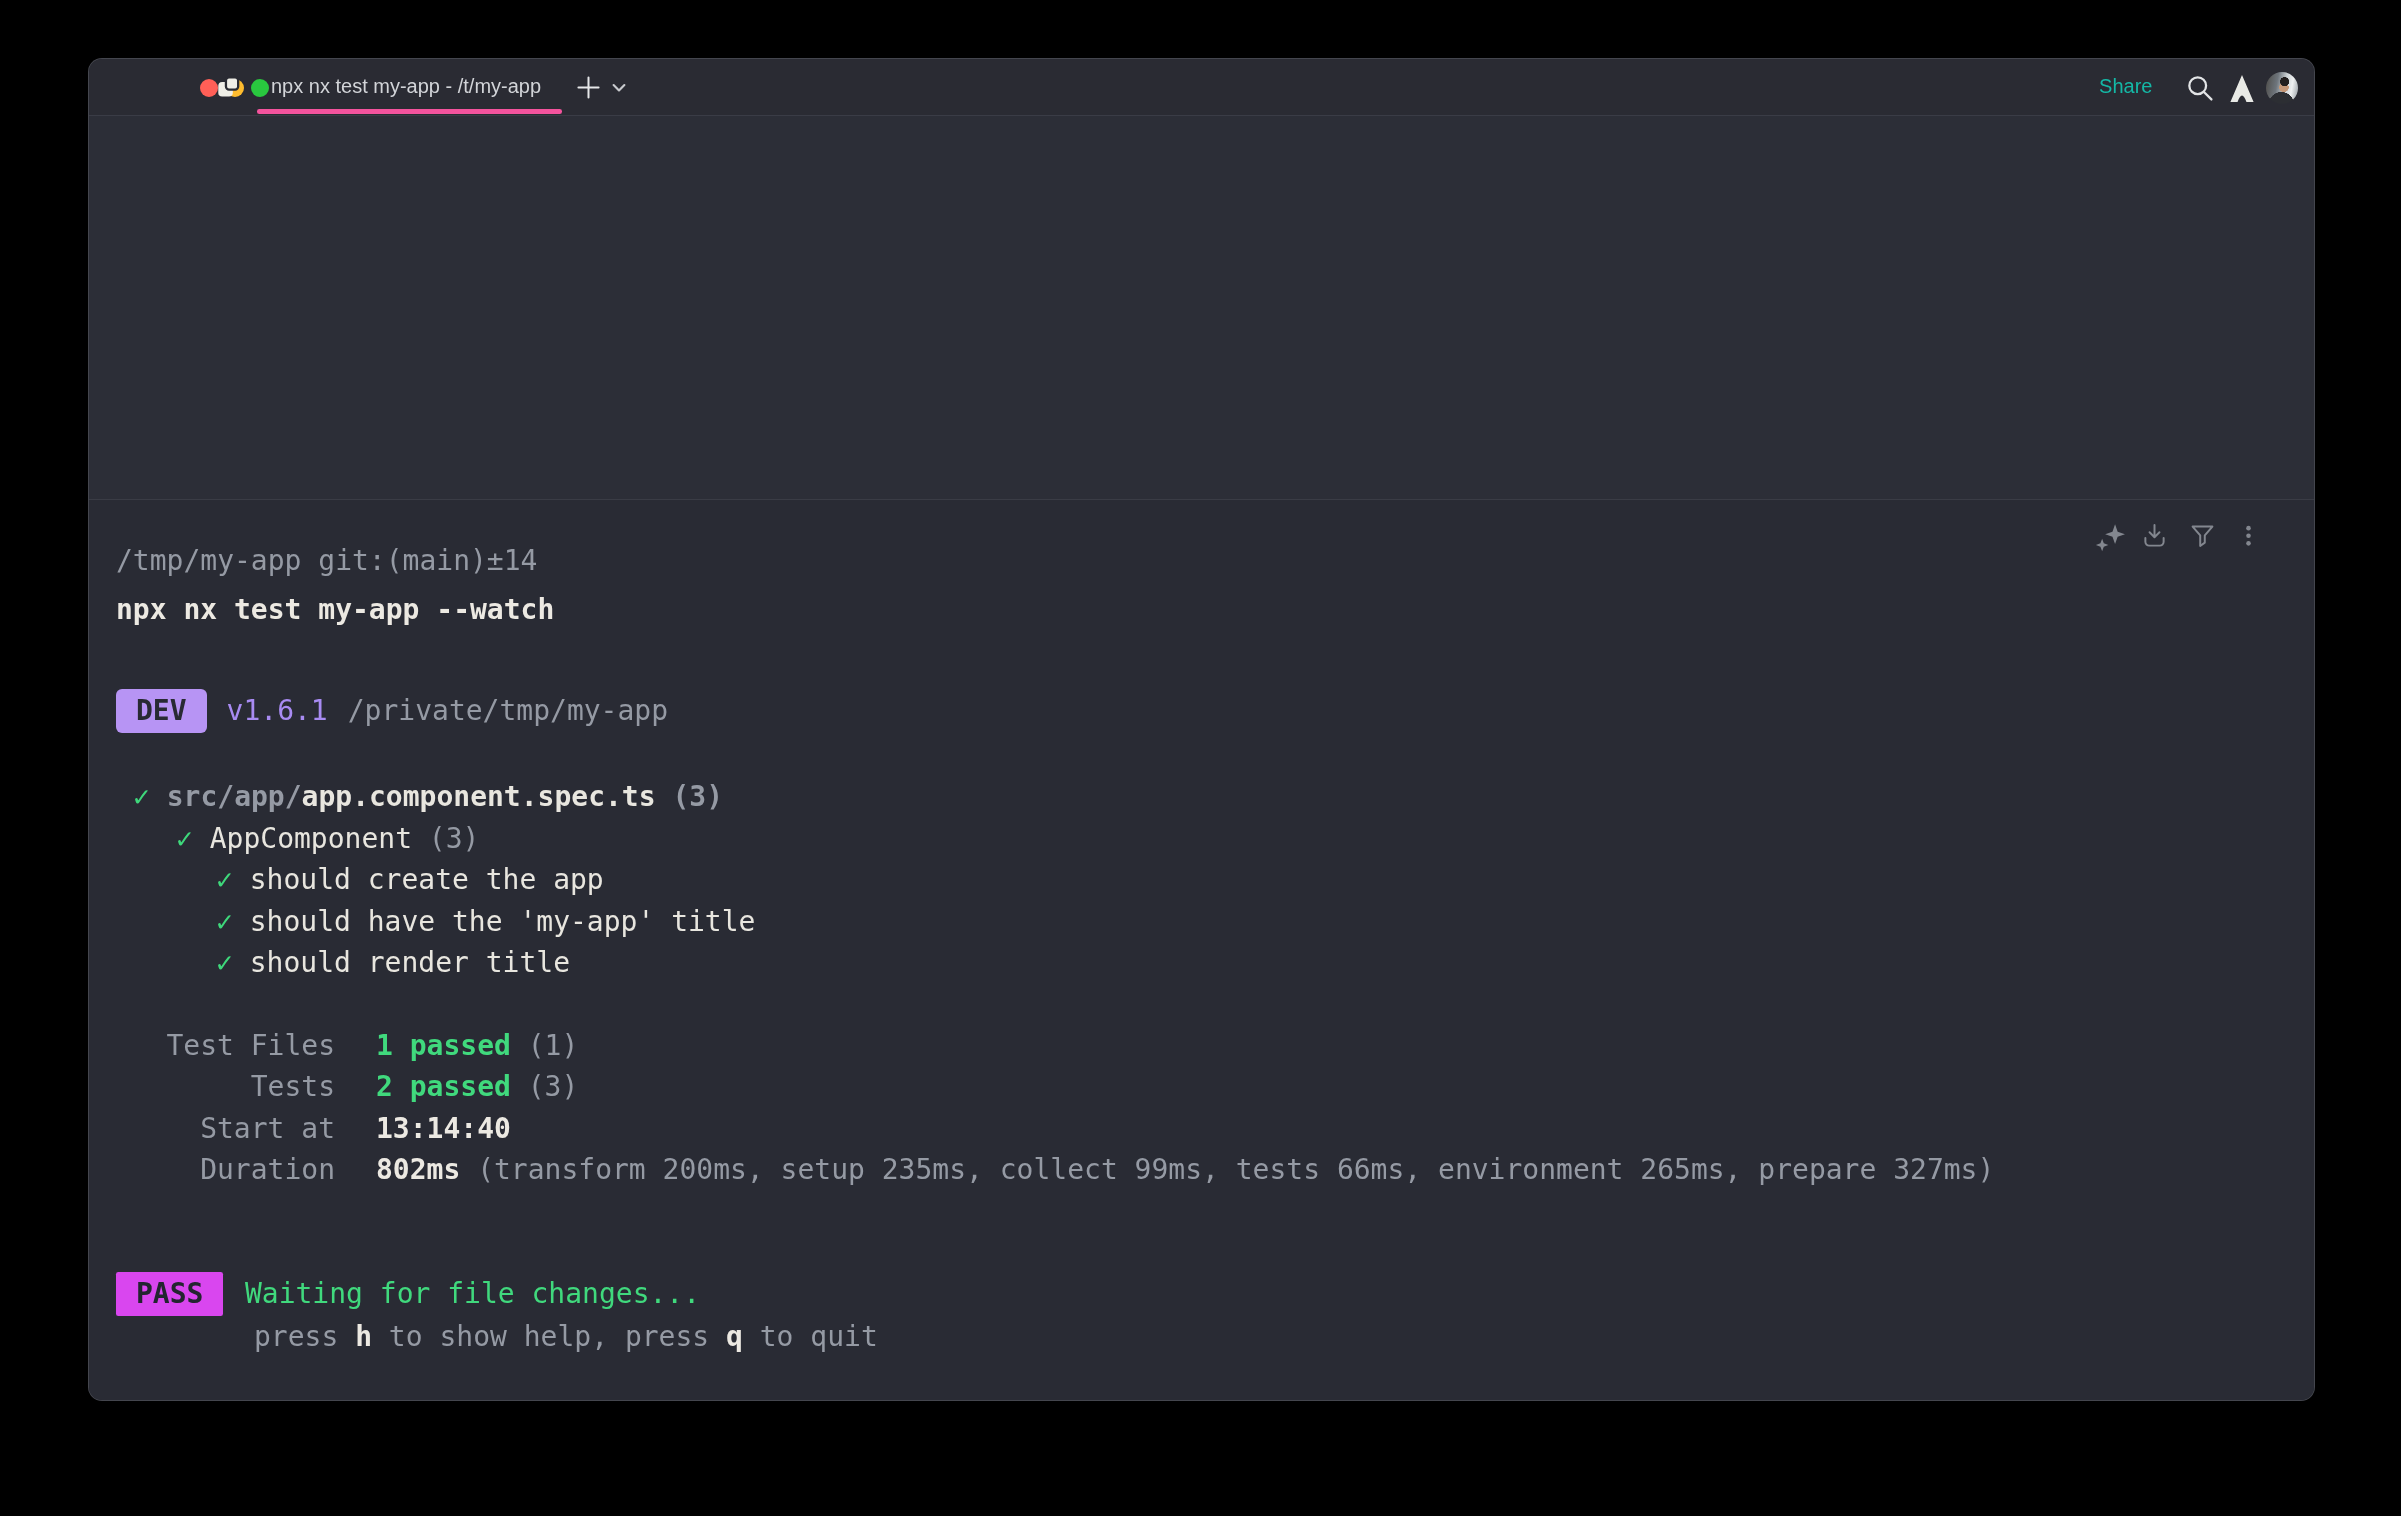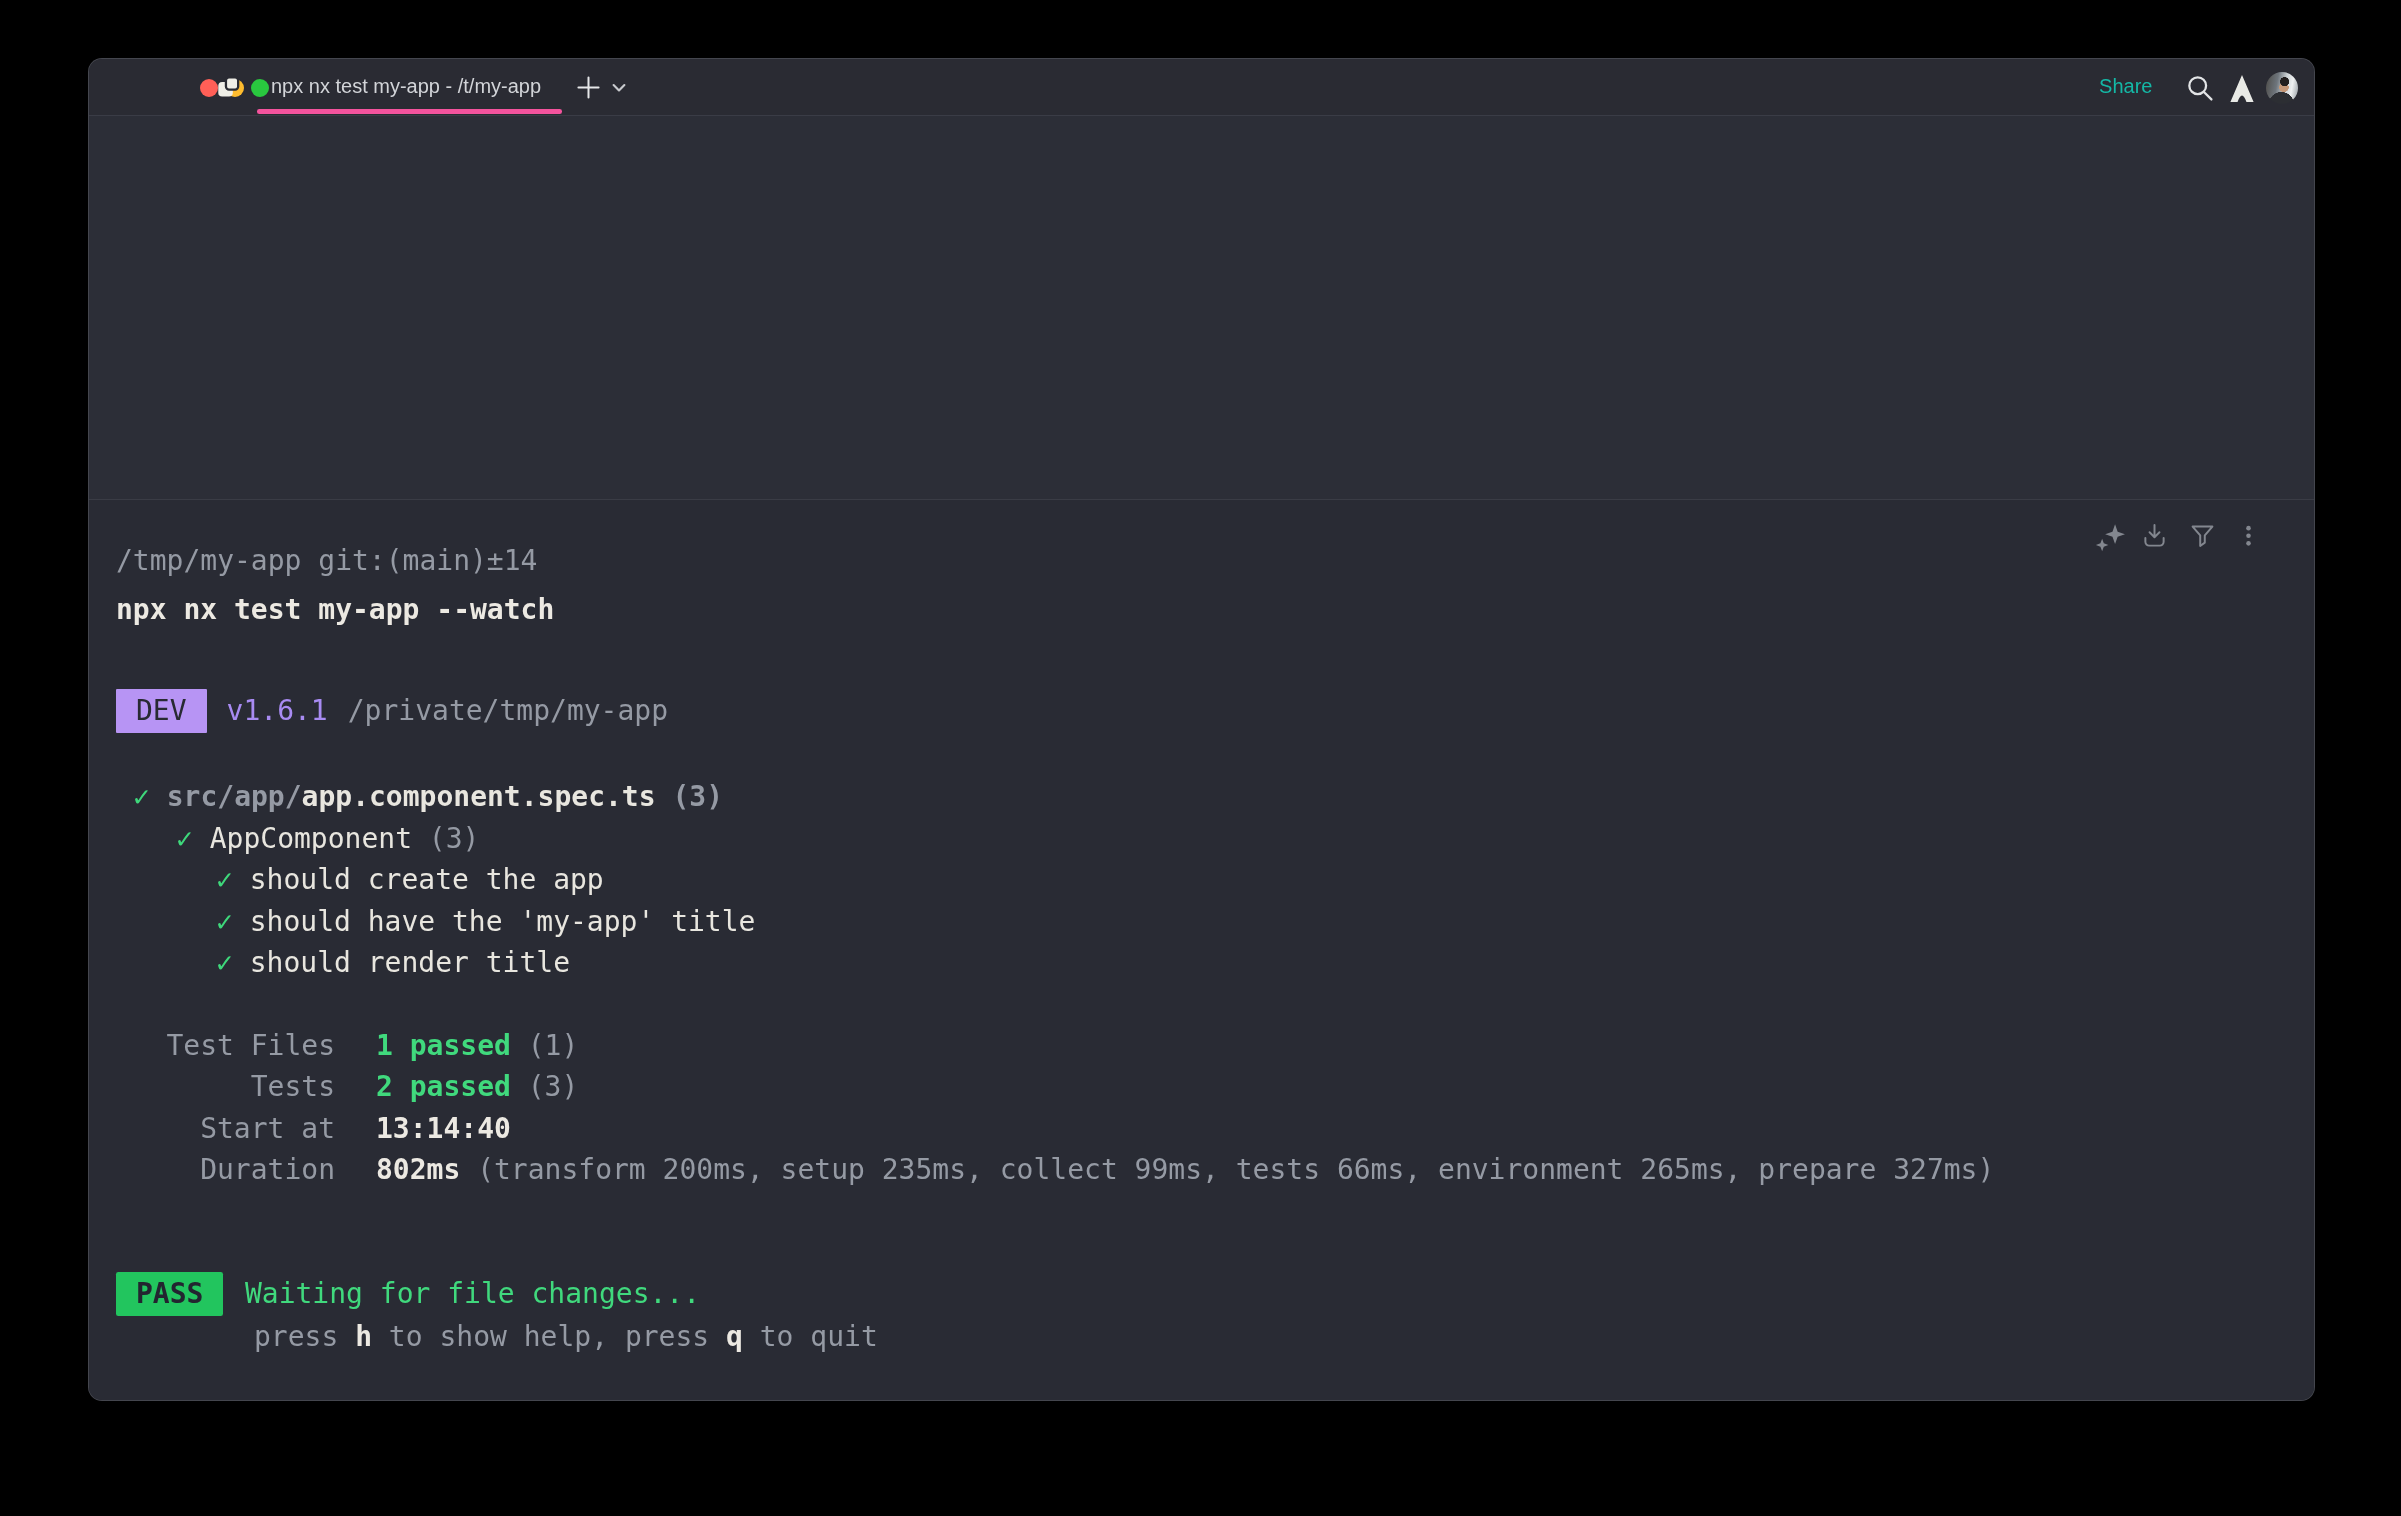--- a/index.html
+++ b/index.html
@@ -54,22 +54,22 @@
     font-family:"DejaVu Sans Mono",monospace;font-size:28px;line-height:41px;font-weight:400;
     color:#959aa4;
   }
   .s-gray{color:#959aa4;}
   .s-white{color:#e8e6df;}
   .s-wb{color:#ece9e2;font-weight:700;}
   .s-green{color:#40d97d;}
   .s-gb{color:#40d97d;font-weight:700;}
   .s-purple{color:#a88bf2;}
   .s-check{color:#3ed87b;}
-  .s-badge-purple{background:#b794f4;color:#282a33;font-weight:400;padding:5.4px 20px 6.1px;border-radius:1px;}
-  .s-badge-green{background:#22c55e;color:#232530;font-weight:700;padding:5.4px 20px 6.1px;border-radius:2.3px;}
+  .s-badge-purple{background:#b794f4;color:#282a33;font-weight:700;padding:5.4px 20px 6.1px;border-radius:6px;}
+  .s-badge-green{background:#d946ef;color:#232530;font-weight:700;padding:5.4px 20px 6.1px;border-radius:2.3px;}
   .w-label{display:inline-block;text-align:right;}
   svg{display:block;}
 </style>
 </head>
 <body>
 
 <div class="window">
 
   <div class="tabbar">
     <div class="light red"></div>

